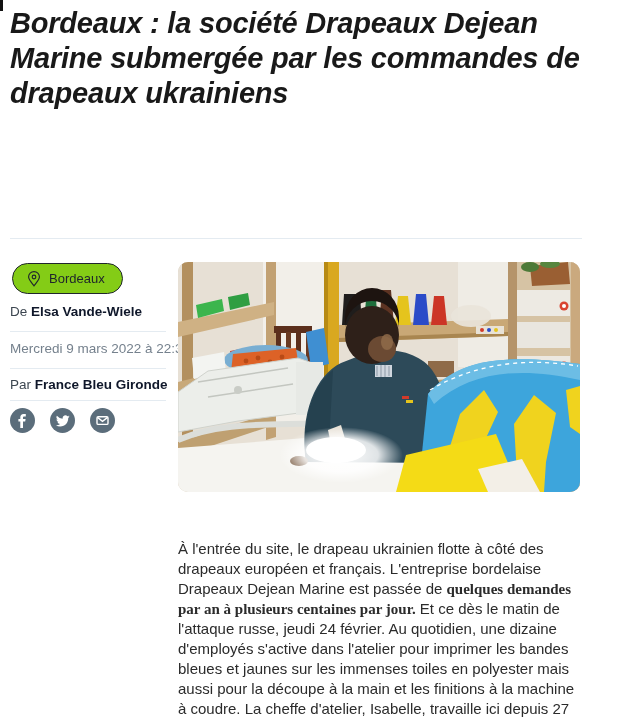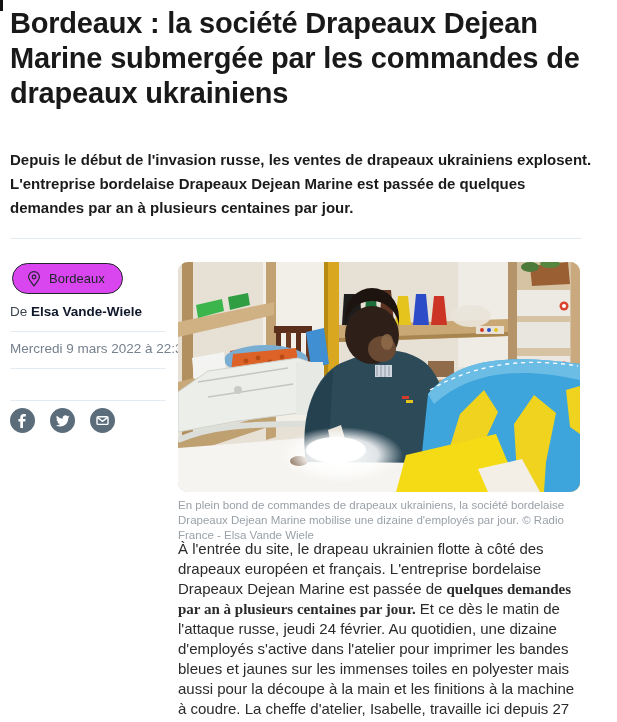--- a/index.html
+++ b/index.html
@@ -1,31 +1,31 @@
 <!DOCTYPE html>
 <html><head>
 <meta charset="utf-8">
 <style>
   * { margin:0; padding:0; box-sizing:border-box; }
   html,body { width:617px; height:722px; background:#ffffff; font-family:"Liberation Sans", sans-serif; overflow:hidden; }
   .page { position:relative; width:617px; height:722px; background:#ffffff; }
 
   .edge-mark { position:absolute; left:0; top:0; width:3px; height:11px; background:#121212; }
 
-  h1.headline { position:absolute; left:10px; top:6px; width:596px; font-size:29px; line-height:35px; font-weight:700; color:#191919; letter-spacing:-0.2px; }
+  h1.headline { position:absolute; left:10px; top:6px; width:596px; font-size:29px; line-height:35px; font-weight:700; color:#191919; letter-spacing:-0.2px;font-style:italic; }
 
   .lede { position:absolute; left:10px; top:148px; width:588px; font-size:15px; line-height:24px; font-weight:700; color:#1b1b1b; }
 
   .divider { position:absolute; height:1px; background:#e4ebf1; }
   .divider.main { left:10px; top:238px; width:572px; }
   .divider.s1 { left:10px; top:331px; width:156px; }
   .divider.s2 { left:10px; top:368px; width:156px; }
   .divider.s3 { left:10px; top:400px; width:156px; }
 
-  .loc-pill { position:absolute; left:12px; top:263px; height:31px; display:inline-flex; align-items:center; gap:8px; padding:0 17px 0 14px; border:1px solid #20262c; border-radius:17px; background:#d946ef; cursor:pointer; }
+  .loc-pill { position:absolute; left:12px; top:263px; height:31px; display:inline-flex; align-items:center; gap:8px; padding:0 17px 0 14px; border:1px solid #20262c; border-radius:17px; background:#84cc16; cursor:pointer; }
   .loc-pill .pin { width:14px; height:16px; display:block; }
   .loc-pill .loc-label { font-size:13px; color:#20262c; font-weight:500; }
 
   .meta-line { position:absolute; left:10px; font-size:13.5px; color:#3c4650; }
   .meta-author { top:304px; }
   .meta-date { top:341px; color:#75818d; }
   .meta-publisher { top:377px; }
   .meta-line a { color:#0f172a; font-weight:700; text-decoration:none; cursor:pointer; }
 
   .social { position:absolute; left:10px; top:408px; display:flex; gap:15px; }
@@ -43,40 +43,40 @@
 </style>
 </head>
 <body>
 
 <div class="page">
 
   <div class="edge-mark"></div>
 
   <h1 class="headline">Bordeaux : la société Drapeaux Dejean Marine submergée par les commandes de drapeaux ukrainiens</h1>
 
-  <p class="lede">Depuis le début de l'invasion russe, les ventes de drapeaux ukrainiens explosent. L'entreprise bordelaise Drapeaux Dejean Marine est passée de quelques demandes par an à plusieurs centaines par jour.</p>
 
   <div class="divider main"></div>
 
   <div class="loc-pill">
     <svg class="pin" viewBox="0 0 24 28" fill="none" stroke="#20262c" stroke-width="2">
       <path d="M12 26 C6.5 19 2.5 14.6 2.5 10.5 a9.5 9.5 0 1 1 19 0 C21.5 14.6 17.5 19 12 26 Z"></path>
       <circle cx="12" cy="10.5" r="3.2"></circle>
     </svg>
     <span class="loc-label">Bordeaux</span>
   </div>
 
   <div class="meta-line meta-author"><span>De </span><a>Elsa Vande-Wiele</a></div>
 
   <div class="divider s1"></div>
 
   <div class="meta-line meta-date">Mercredi 9 mars 2022 à 22:32</div>
 
   <div class="divider s2"></div>
 
+  <div class="meta-line meta-publisher"><span>Par </span><a>France Bleu Gironde</a></div>
 
   <div class="divider s3"></div>
 
   <div class="social">
     <div class="sbtn">
       <svg width="25" height="25" viewBox="0 0 25 25">
         <path fill="#ffffff" d="M13.9 8.6h1.9V6h-2.3c-2 0-3.2 1.3-3.2 3.3v1.6H8.4v2.5h1.9V20h2.7v-6.6h2.2l.4-2.5h-2.6V9.5c0-.6.3-.9.9-.9z"></path>
       </svg>
     </div>
     <div class="sbtn">
@@ -217,17 +217,16 @@
         <polygon points="340,230 336,162 356,133 378,151 368,200 366,230" fill="#f0d31e"></polygon>
         <polygon points="388,128 402,124 402,172 392,165" fill="#f0d31e"></polygon>
         <path d="M252,128 C300,100 350,96 400,104" stroke="#ffffff" stroke-width="1.3" stroke-dasharray="4,4" fill="none"></path>
       </g>
 
       <polygon points="228,193 318,172 342,230 218,230" fill="#f4db16"></polygon>
       <polygon points="300,207 344,197 362,230 310,230" fill="#f3efe7"></polygon>
     </svg>
   </div>
 
-  <p class="caption">En plein bond de commandes de drapeaux ukrainiens, la société bordelaise Drapeaux Dejean Marine mobilise une dizaine d'employés par jour. © Radio France - Elsa Vande Wiele</p>
 
   <p class="body-text"><span>À l'entrée du site, le drapeau ukrainien flotte à côté des drapeaux européen et français. L'entreprise bordelaise Drapeaux Dejean Marine est passée de </span><span class="b">quelques demandes par an à plusieurs centaines par jour.</span><span> Et ce dès le matin de l'attaque russe, jeudi 24 février. Au quotidien, une dizaine d'employés s'active dans l'atelier pour imprimer les bandes bleues et jaunes sur les immenses toiles en polyester mais aussi pour la découpe à la main et les finitions à la machine à coudre. La cheffe d'atelier, Isabelle, travaille ici depuis 27 ans : </span><span class="i">"On fait des heures supplémentaires pour combler tout le monde."</span></p>
 
 </div>
 
 </body></html>

